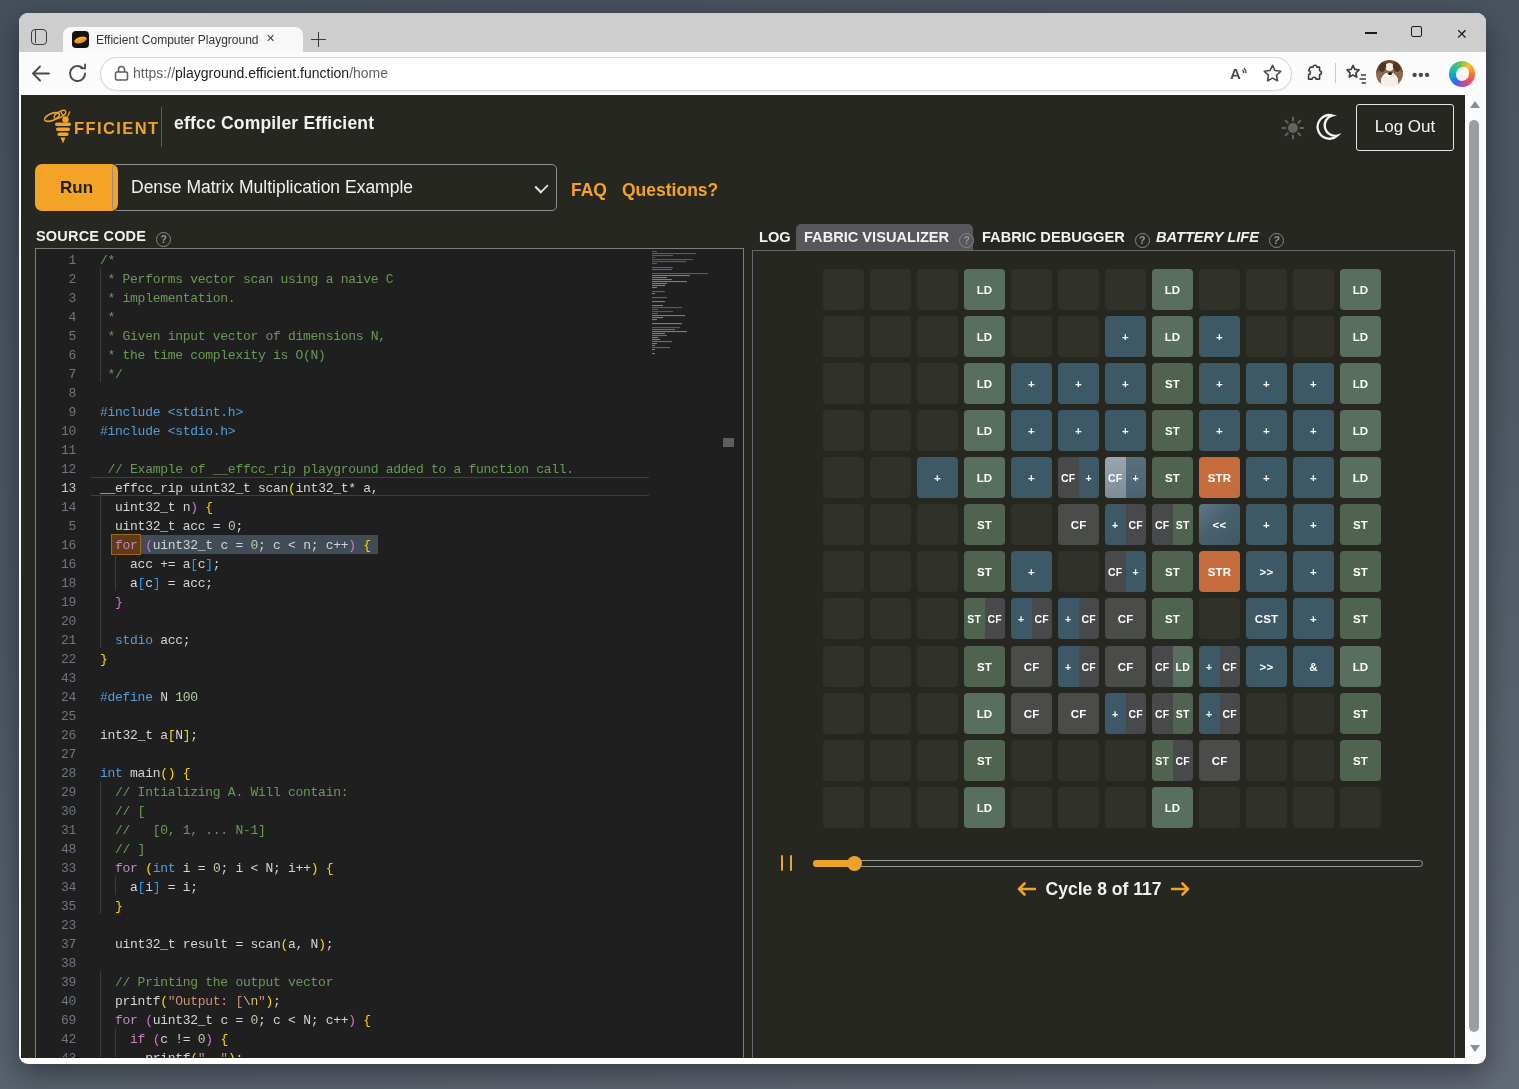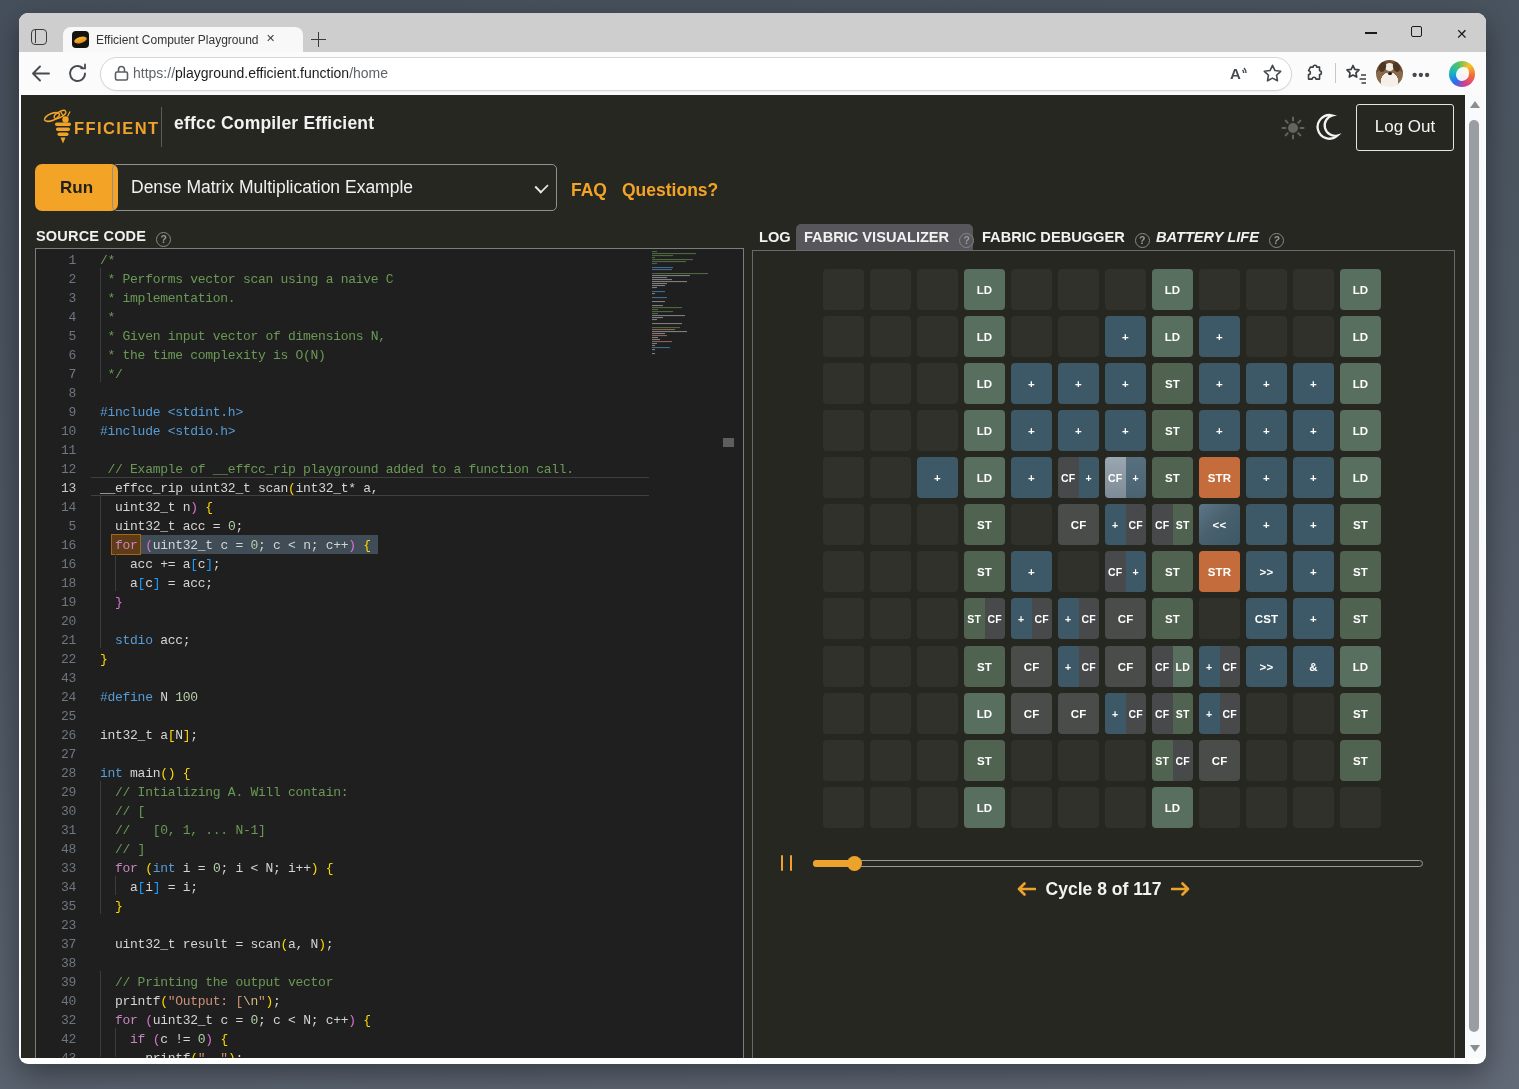--- a/index.html
+++ b/index.html
@@ -226,21 +226,21 @@
 <div>31</div>
 <div>48</div>
 <div>33</div>
 <div>34</div>
 <div>35</div>
 <div>23</div>
 <div>37</div>
 <div>38</div>
 <div>39</div>
 <div>40</div>
-<div>32</div>
+<div>69</div>
 <div>42</div>
 <div>43</div>
     </div>
 <div id="code"><span class="com">/*</span>
 <span class="com"> * Performs vector scan using a naive C</span>
 <span class="com"> * implementation.</span>
 <span class="com"> *</span>
 <span class="com"> * Given input vector of dimensions N,</span>
 <span class="com"> * the time complexity is O(N)</span>
 <span class="com"> */</span>

